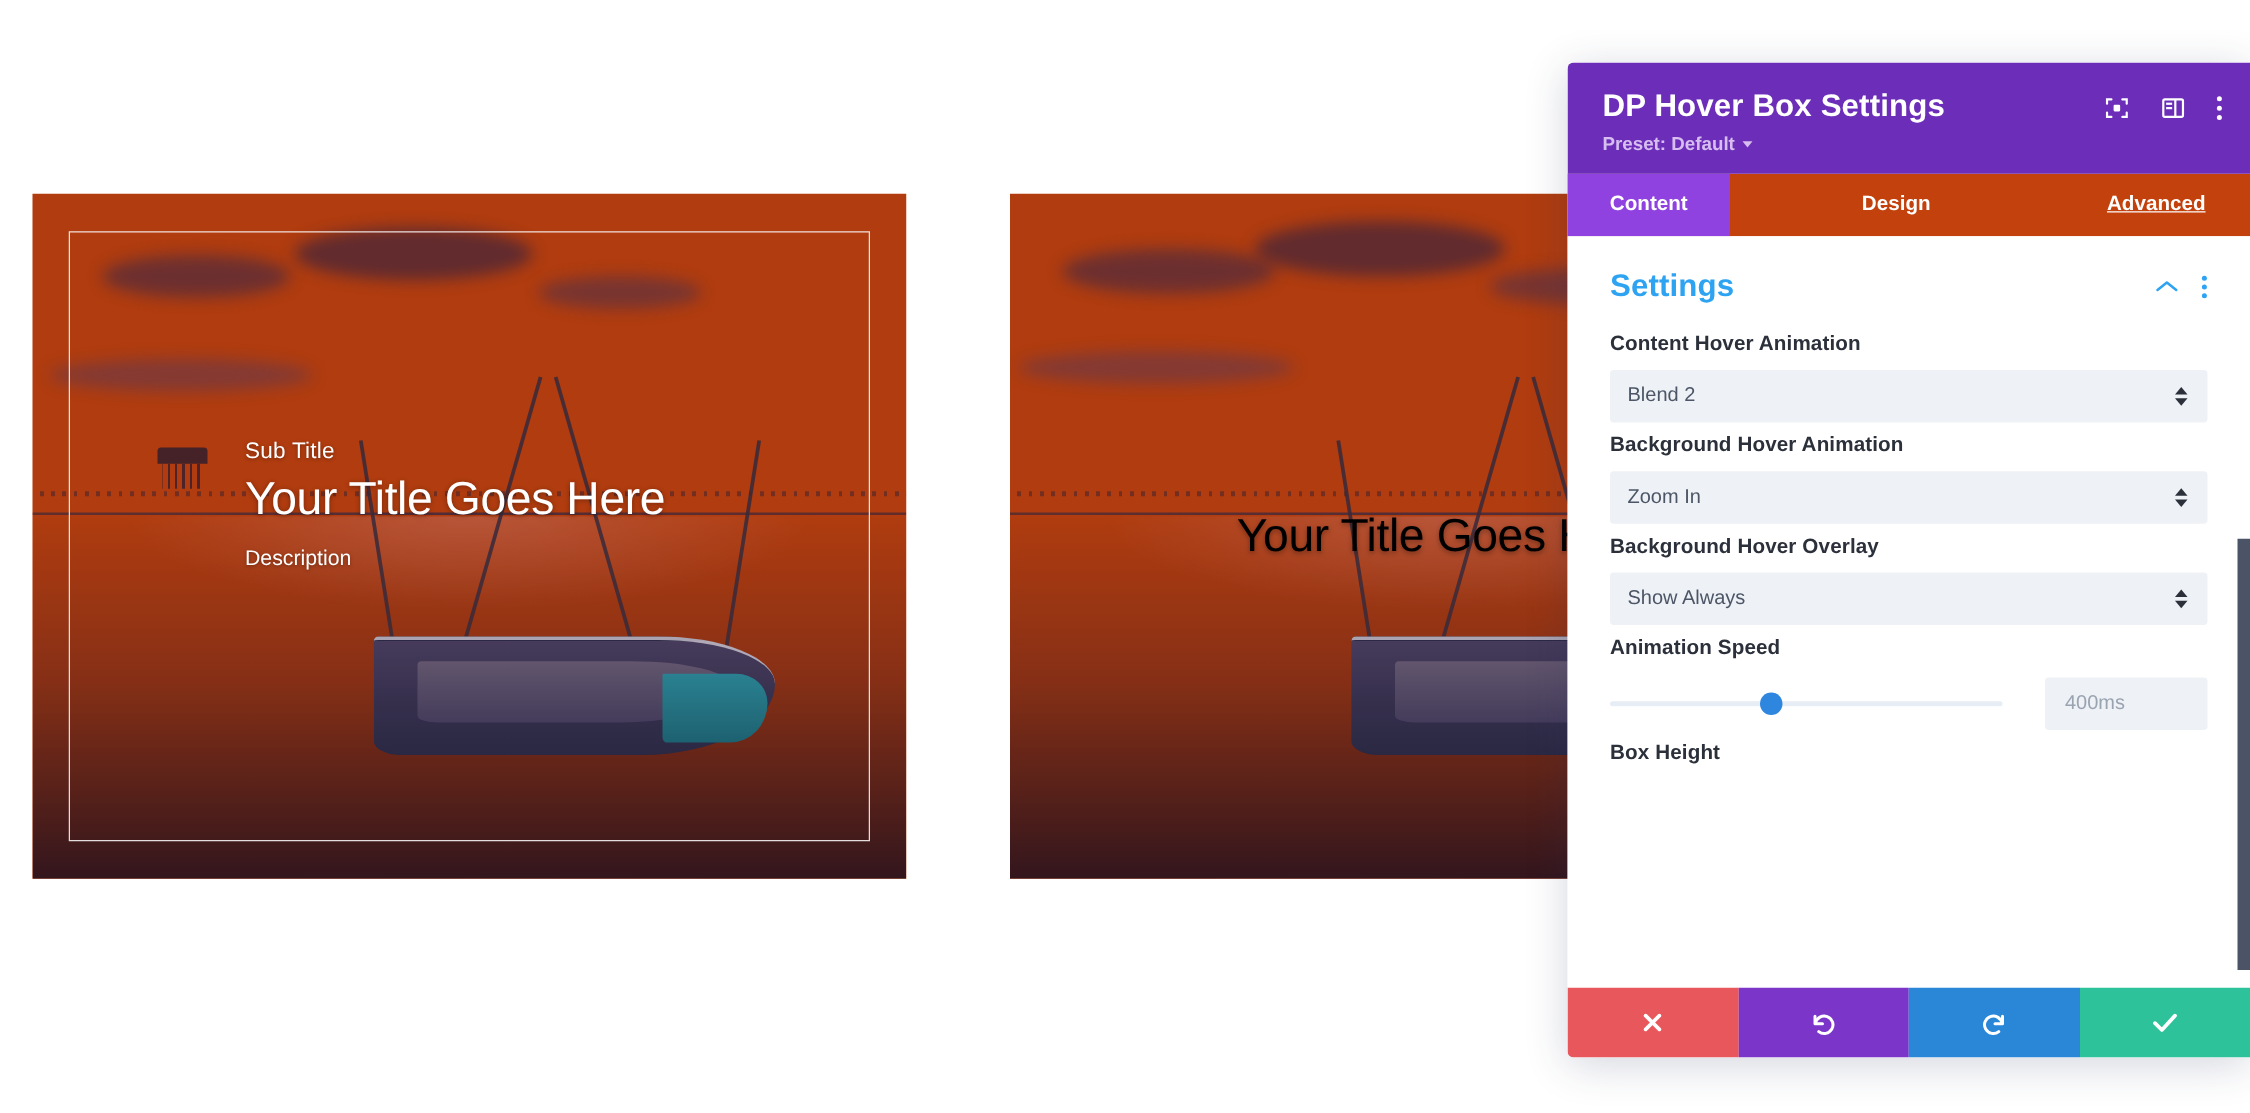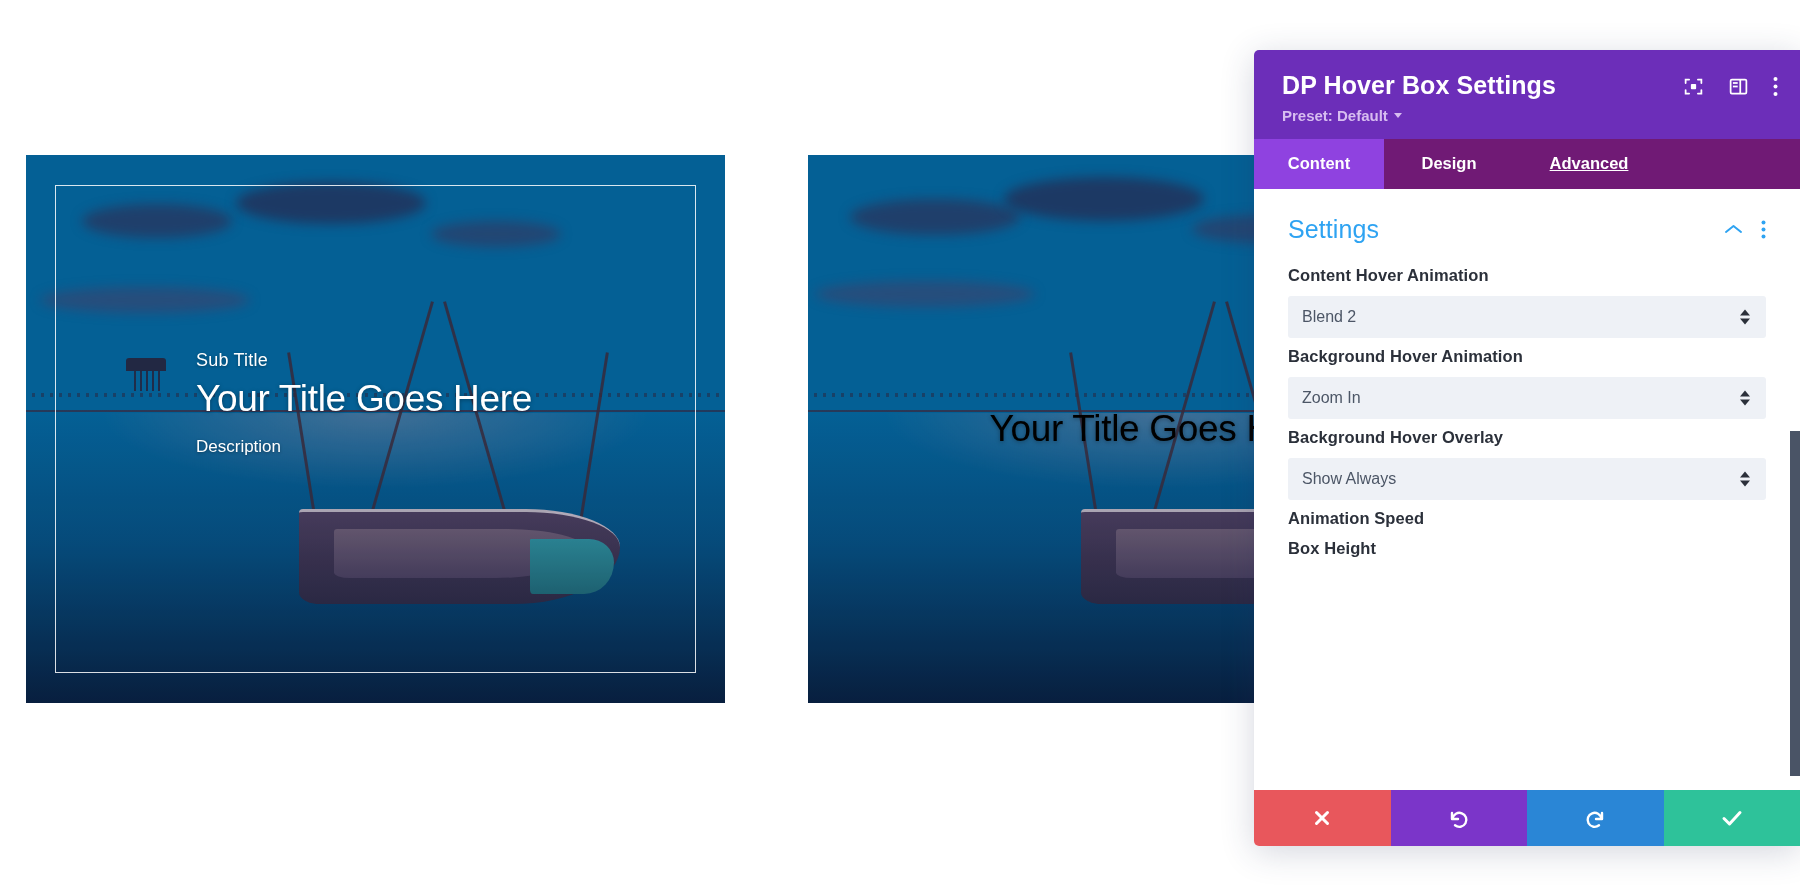--- a/index.html
+++ b/index.html
@@ -8,21 +8,21 @@
     overflow: hidden;
     background: #ffffff;
     font-family: "Liberation Sans", sans-serif;
   }
   #stage { position: relative; width: 1800px; height: 890px; background: #ffffff; }
 
   
   .hoverbox {
     position: absolute;
     overflow: hidden;
-    background: #0369a1;
+    background: #c2410c;
   }
   .hb-img {
     position: absolute; inset: 0;
     background:
       radial-gradient(ellipse 55% 22% at 18% 30%, rgba(120,90,160,.55) 0%, rgba(120,90,160,0) 70%),
       radial-gradient(ellipse 40% 14% at 62% 20%, rgba(70,60,120,.6) 0%, rgba(70,60,120,0) 70%),
       radial-gradient(ellipse 70% 18% at 80% 33%, rgba(210,130,150,.45) 0%, rgba(210,130,150,0) 72%),
       linear-gradient(to bottom,
         #5a5aa8 0%,
         #6f5ea8 8%,
@@ -164,21 +164,21 @@
     border-top: 5px solid #d7bdf0;
     display: inline-block;
   }
   .header-icons {
     position: absolute; right: 22px; top: 26px;
     display: flex; align-items: center; gap: 24px;
   }
   .hicon { cursor: pointer; display: flex; align-items: center; justify-content: center; }
 
   .tabs {
-    display: flex; background: #701a75; flex: 0 0 auto;
+    display: flex; background: #c2410c; flex: 0 0 auto; justify-content: space-between;
   }
   .tab {
     padding: 15px 0 16px 0;
     color: #ffffff; font-size: 16.5px; font-weight: 700;
     text-align: center; cursor: pointer;
   }
   .tab.t0 { width: 130px; }
   .tab.t1 { width: 130px; }
   .tab.t2 { width: 150px; text-decoration: underline; }
   .tab.active { background: #8f42e0; }
@@ -187,21 +187,21 @@
     flex: 1 1 auto; position: relative; overflow: hidden; background: #fff;
     padding: 0 0 0 0;
   }
   .body-inner { padding: 26px 34px 10px 34px; }
 
   .section-head {
     display: flex; align-items: center; justify-content: space-between;
     margin-bottom: 22px;
   }
   .section-title {
-    color: #2ea3f2; font-size: 25px; font-weight: 400; letter-spacing: .1px;
+    color: #2ea3f2; font-size: 25px; font-weight: 700; letter-spacing: .1px;
   }
   .section-tools { display: flex; align-items: center; gap: 18px; }
 
   .field { margin-bottom: 9px; }
   .field-label {
     color: #2b303a; font-size: 16.5px; font-weight: 700; margin-bottom: 11px;
     letter-spacing: .1px;
   }
   .select-box {
     position: relative; background: #eef1f6; border: none; border-radius: 3px;
@@ -405,20 +405,27 @@
             <span class="select-value">Show Always</span>
             <span class="select-arrows">
               <span class="ar-up"></span>
                 <span class="ar-dn"></span>
             </span>
           </div>
         </div>
 
         <div class="field">
           <div class="field-label">Animation Speed</div>
+          <div class="slider-row">
+            <div class="slider-wrap">
+              <div class="slider-track"></div>
+              <div class="slider-handle" id="h-speed" style="left: calc(41% - 13.94px);"></div>
+            </div>
+            <div class="slider-value">400ms</div>
+          </div>
         </div>
 
         <div class="field">
           <div class="field-label">Box Height</div>
         </div>
 
       </div>
       <div class="scrollbar"></div>
     </div>
 

